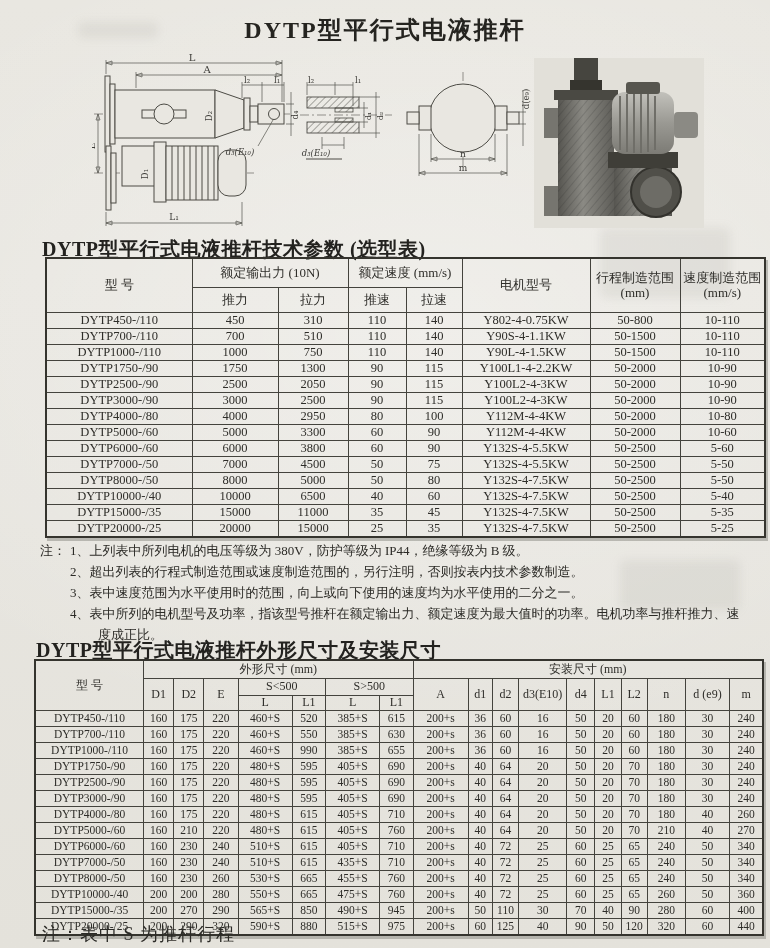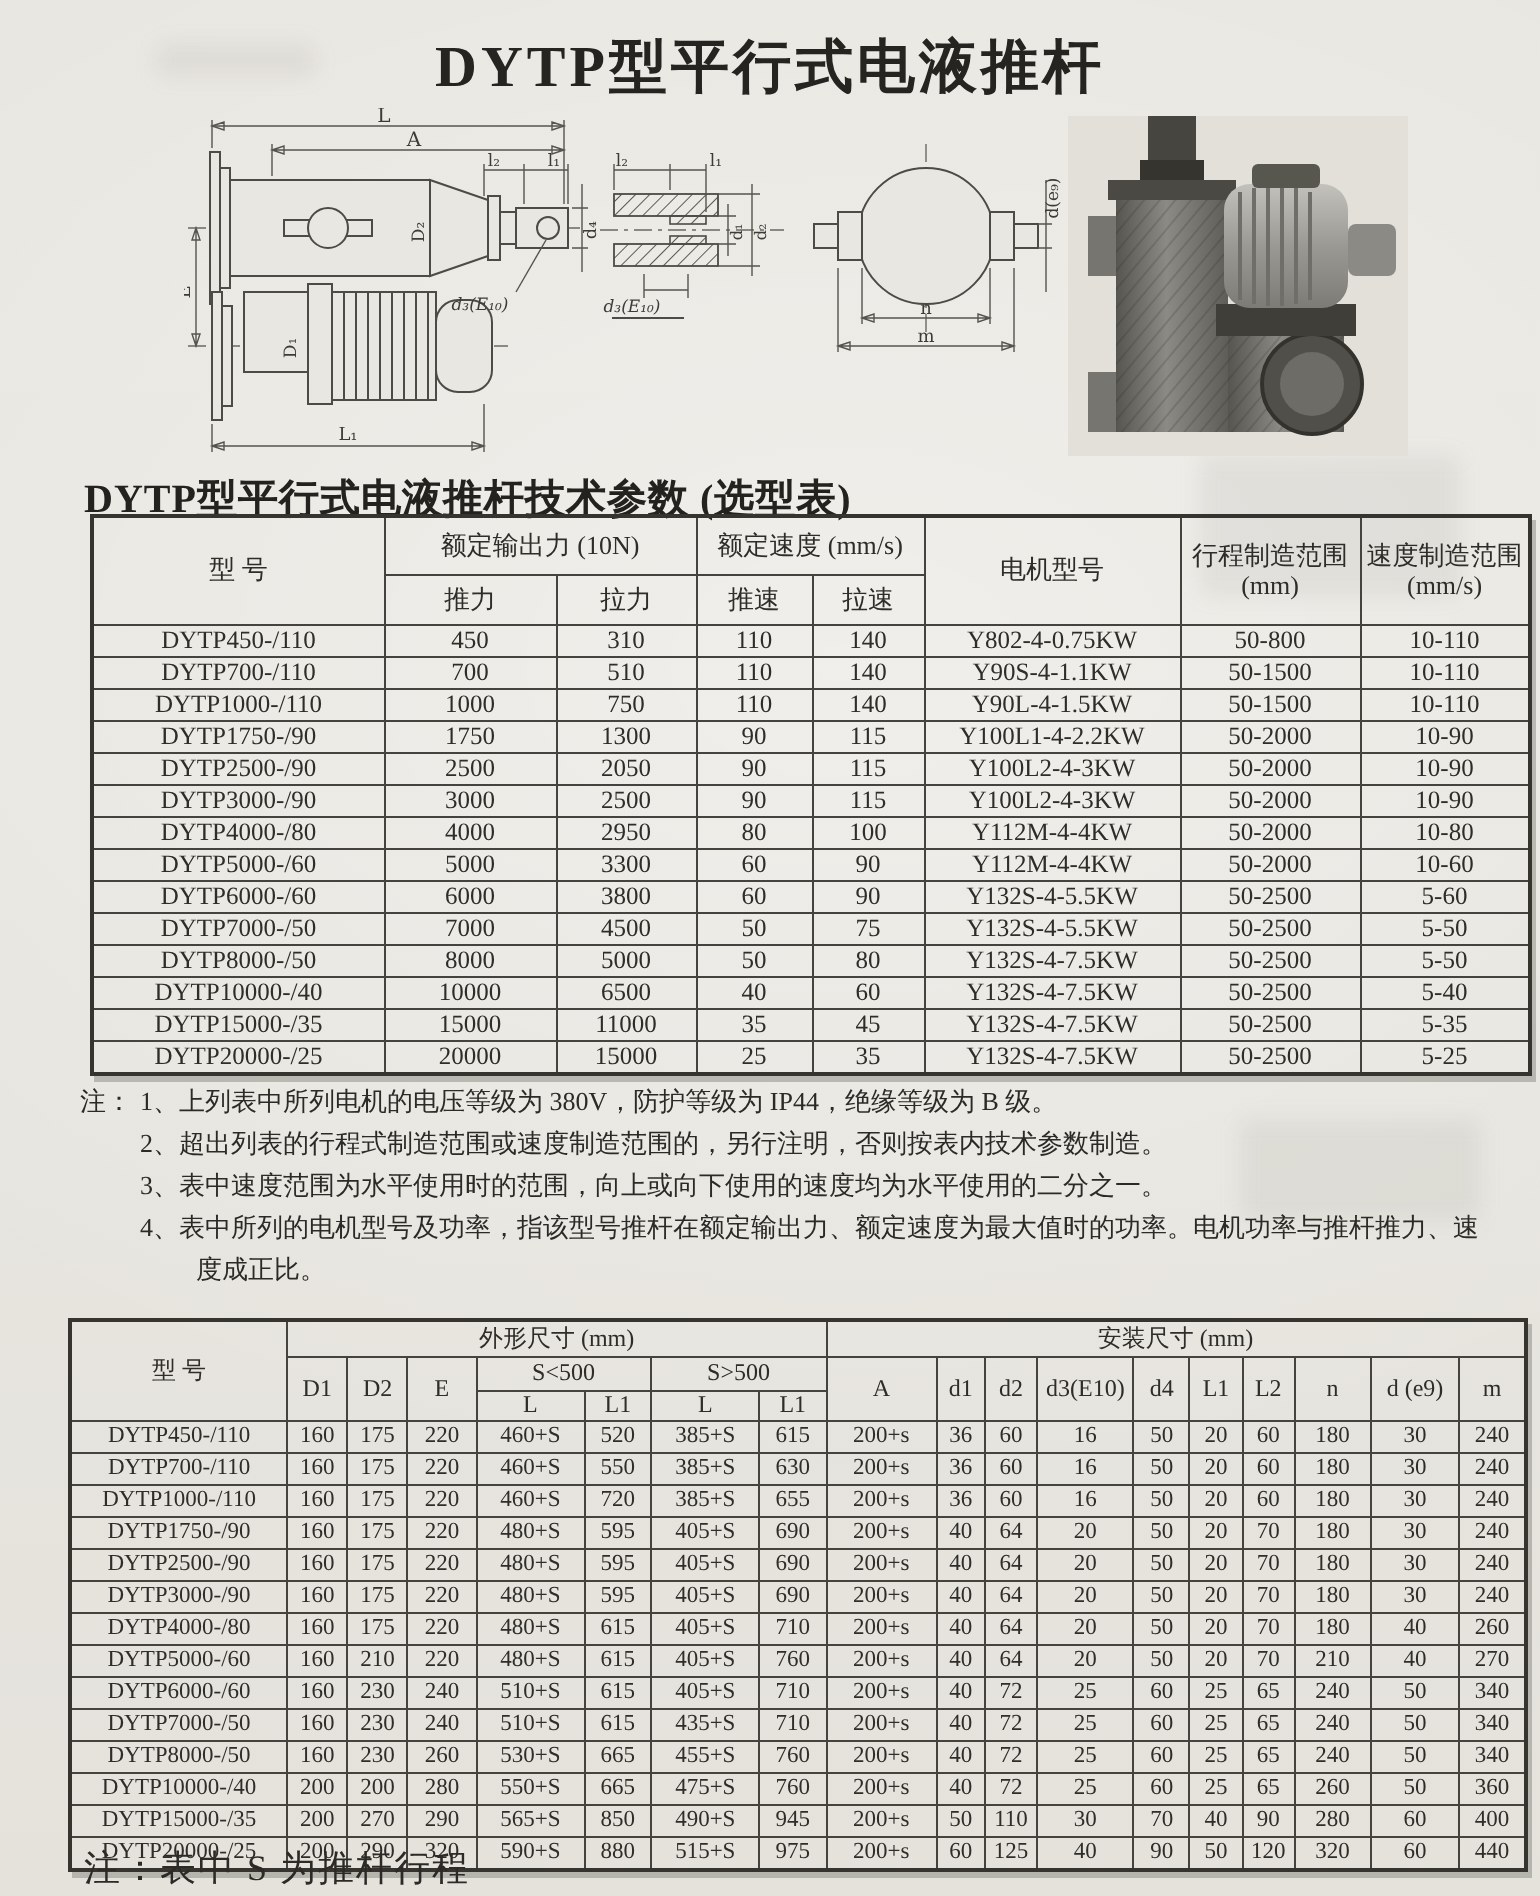--- a/index.html
+++ b/index.html
@@ -12,21 +12,21 @@
   }
   .page{
     position:absolute;left:0;top:0;width:770px;height:948px;
     background:
       radial-gradient(ellipse 900px 600px at 55% 35%, rgba(255,255,255,0.35), rgba(255,255,255,0) 70%),
       linear-gradient(180deg,#e9e7e1 0%,#e7e5df 55%,#e4e2db 100%);
   }
   .smudge{position:absolute;background:rgba(140,138,128,0.12);filter:blur(5px);border-radius:6px;}
   .page-title{
     position:absolute;left:0;top:14px;width:770px;
-    text-align:center;font-size:29px;font-weight:bold;
+    text-align:center;font-size:24px;font-weight:bold;
     letter-spacing:2px;color:#252420;
   }
   .drawing{position:absolute;left:92px;top:54px;}
   .photo{position:absolute;left:530px;top:56px;}
   .section-title{
     position:absolute;font-size:20px;font-weight:bold;color:#23221f;letter-spacing:0.5px;
   }
   .st1{left:42px;top:236px;}
   .st2{left:36px;top:637px;}
   table{
@@ -406,20 +406,21 @@
   <div class="notes">
     <div class="note-label">注：</div>
     <div class="note-list">
         <div class="note-line">1、上列表中所列电机的电压等级为 380V，防护等级为 IP44，绝缘等级为 B 级。</div>
         <div class="note-line">2、超出列表的行程式制造范围或速度制造范围的，另行注明，否则按表内技术参数制造。</div>
         <div class="note-line">3、表中速度范围为水平使用时的范围，向上或向下使用的速度均为水平使用的二分之一。</div>
         <div class="note-line">4、表中所列的电机型号及功率，指该型号推杆在额定输出力、额定速度为最大值时的功率。电机功率与推杆推力、速度成正比。</div>
       </div>
   </div>
 
+  <div class="section-title st2">DYTP型平行式电液推杆外形尺寸及安装尺寸</div>
 
   <table class="t2">
     <colgroup>
       <col style="width:108px">
         <col style="width:30px">
         <col style="width:30px">
         <col style="width:34px">
       <col style="width:54px">
         <col style="width:33px">
         <col style="width:54px">
@@ -505,21 +506,21 @@
           <td>180</td>
           <td>30</td>
           <td>240</td>
         </tr>
         <tr>
           <td>DYTP1000-/110</td>
           <td>160</td>
           <td>175</td>
           <td>220</td>
           <td>460+S</td>
-          <td>720</td>
+          <td>990</td>
           <td>385+S</td>
           <td>655</td>
           <td>200+s</td>
           <td>36</td>
           <td>60</td>
           <td>16</td>
           <td>50</td>
           <td>20</td>
           <td>60</td>
           <td>180</td>

